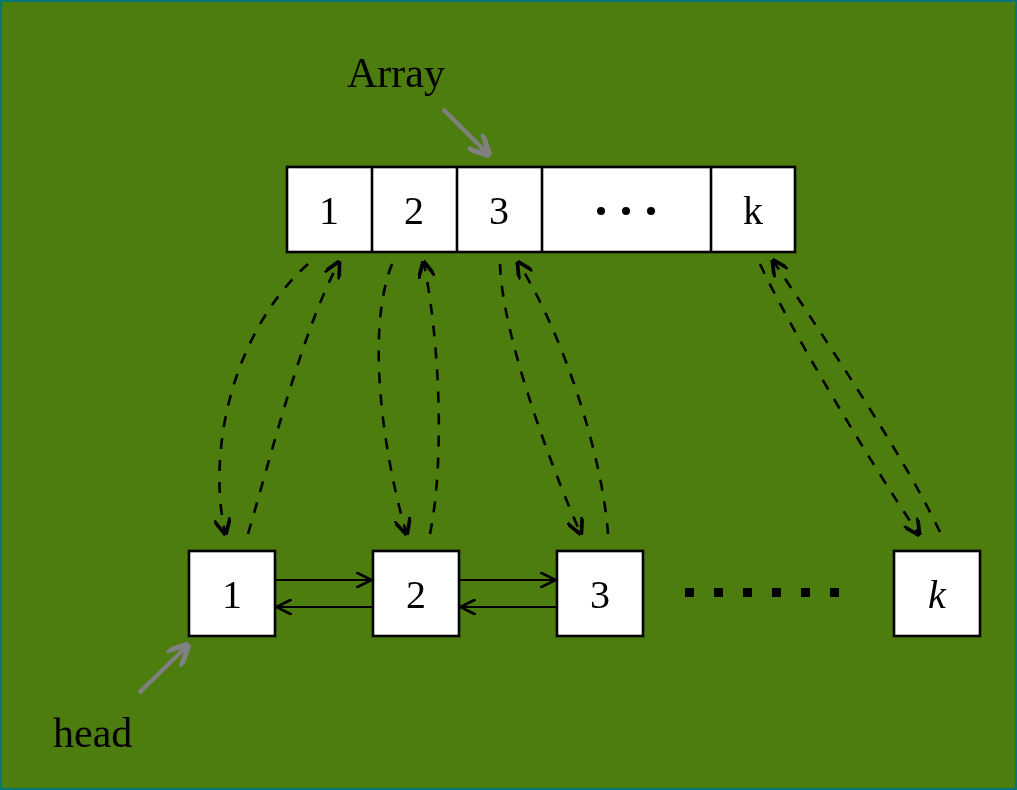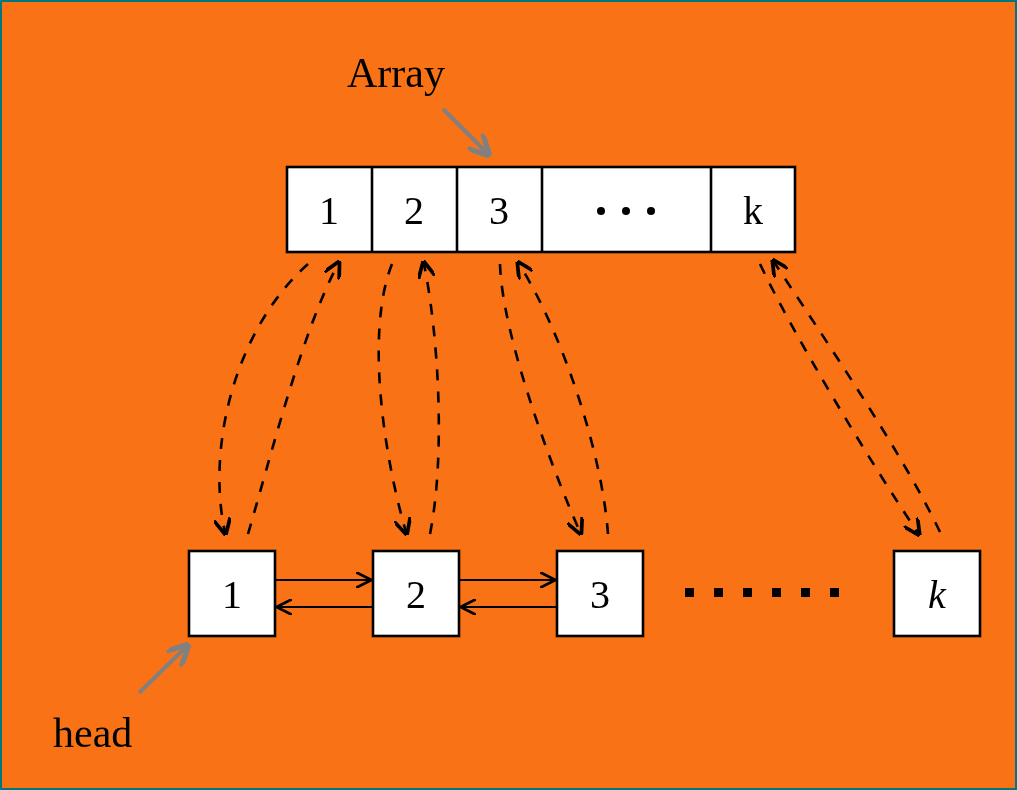--- a/index.html
+++ b/index.html
@@ -7,21 +7,21 @@
     padding: 0;
     background: #ffffff;
   }
   body {
     font-family: "Liberation Serif", serif;
   }
   #figure-root {
     position: relative;
     width: 1017px;
     height: 790px;
-    background: #f97316;
+    background: #4d7c0f;
     box-sizing: border-box;
     border: 2px solid #00767d;
     overflow: hidden;
   }
   #figure-svg {
     position: absolute;
     left: 0;
     top: 0;
     width: 1017px;
     height: 790px;

